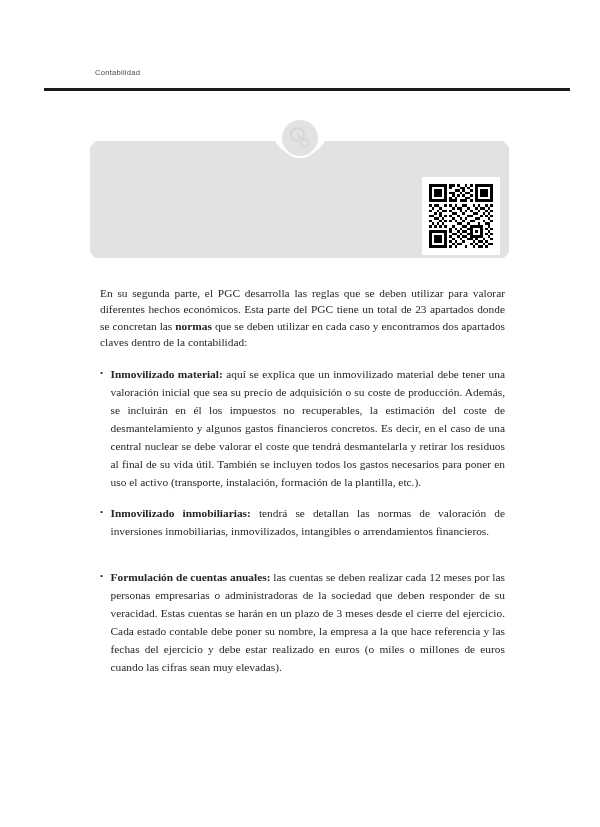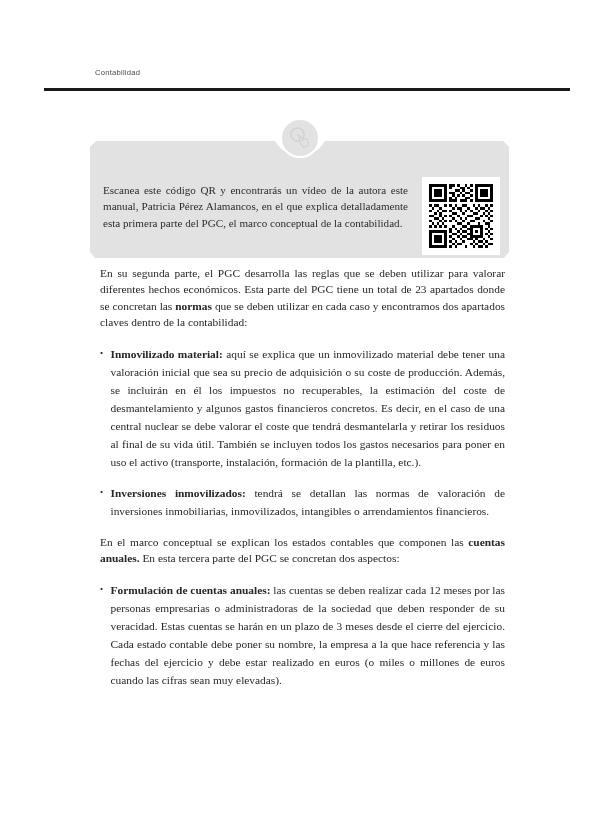--- a/index.html
+++ b/index.html
@@ -103,21 +103,21 @@
     display: flex;
     align-items: center;
     justify-content: center;
   }
   .qr-frame svg { display: block; }
 
   
   .body {
     position: absolute;
     left: 100px;
-    top: 265px;
+    top: 285px;
     width: 405px;
   }
   p.para {
     margin: 0 0 0 0;
     font-size: 11.4px;
     line-height: 16.45px;
     color: #262626;
     text-align: justify;
     text-justify: inter-word;
   }
@@ -170,21 +170,20 @@
   <div class="callout"></div>
   <div class="callout-notch"></div>
   <div class="badge">
     <svg width="26" height="26" viewBox="0 0 26 26" aria-hidden="true">
       <circle cx="10.5" cy="9.5" r="6.6" fill="none" stroke="#d2d2d2" stroke-width="1.5"></circle>
       <path d="M10.5 9.5 L15.5 14.2" fill="none" stroke="#d2d2d2" stroke-width="1.5" stroke-linecap="round"></path>
       <path d="M12.6 12.4 c0.9-0.6 2.1-0.2 2.3 0.9 l0.5 2.4 c0.15-0.9 1.05-1.25 1.7-0.95 c0.2-0.8 1.15-1.0 1.7-0.5 c0.35-0.65 1.3-0.6 1.65 0.15 l0.75 3.3 c0.45 2.0-0.75 3.75-2.7 4.1 c-1.95 0.35-3.6-0.65-4.3-2.4 l-1.85-4.6 c-0.35-0.9 0.05-1.85 0.25-2.4 z" fill="#e2e2e2" stroke="#d2d2d2" stroke-width="1.2" stroke-linejoin="round"></path>
     </svg>
   </div>
 
-  <div class="callout-text">Escanea este código QR y encontrarás un vídeo de la autora este manual, Patricia Pérez Alamancos, en el que explica detalladamente esta primera parte del PGC, el marco conceptual de la contabilidad.</div>
 
   <div class="qr-frame">
     <svg width="64" height="64" viewBox="0 0 25 25" shape-rendering="crispEdges" aria-hidden="true">
       <rect width="25" height="25" fill="#ffffff"></rect>
       <g fill="#000000">
 
         <rect x="0" y="0" width="7" height="1"></rect>
           <rect x="0" y="6" width="7" height="1"></rect>
         <rect x="0" y="0" width="1" height="7"></rect>
           <rect x="6" y="0" width="1" height="7"></rect>
@@ -388,26 +387,25 @@
 
   <div class="body">
 
     <p class="para"><span>En su segunda parte, el PGC desarrolla las reglas que se deben utilizar para valorar diferentes hechos económicos. Esta parte del PGC tiene un total de 23 apartados donde se concretan las </span><span class="b">normas</span><span> que se deben utilizar en cada caso y encontramos dos apartados claves dentro de la contabilidad:</span></p>
 
     <div class="gap-md"></div>
 
     <ul class="bullets">
       <li class="bullet"><span class="b">Inmovilizado material:</span><span> aquí se explica que un inmovilizado material debe tener una valoración inicial que sea su precio de adquisición o su coste de producción. Además, se incluirán en él los impuestos no recuperables, la estimación del coste de desmantelamiento y algunos gastos financieros concretos. Es decir, en el caso de una central nuclear se debe valorar el coste que tendrá desmantelarla y retirar los residuos al final de su vida útil. También se incluyen todos los gastos necesarios para poner en uso el activo (transporte, instalación, formación de la plantilla, etc.).</span></li>
       <li style="height:13px;list-style:none"></li>
-      <li class="bullet"><span class="b">Inversiones inmovilizados:</span><span> tendrá se detallan las normas de valoración de inversiones inmobiliarias, inmovilizados, intangibles o arrendamientos financieros.</span></li>
+      <li class="bullet"><span class="b">Inmovilizado inmobiliarias:</span><span> tendrá se detallan las normas de valoración de inversiones inmobiliarias, inmovilizados, intangibles o arrendamientos financieros.</span></li>
     </ul>
 
     <div class="gap-md"></div>
 
-    <p class="para"><span>En el marco conceptual se explican los estados contables que componen las </span><span class="b">cuentas anuales.</span><span> En esta tercera parte del PGC se concretan dos aspectos:</span></p>
 
     <div class="gap-md"></div>
 
     <ul class="bullets">
       <li class="bullet"><span class="b">Formulación de cuentas anuales:</span><span> las cuentas se deben realizar cada 12 meses por las personas empresarias o administradoras de la sociedad que deben responder de su veracidad. Estas cuentas se harán en un plazo de 3 meses desde el cierre del ejercicio. Cada estado contable debe poner su nombre, la empresa a la que hace referencia y las fechas del ejercicio y debe estar realizado en euros (o miles o millones de euros cuando las cifras sean muy elevadas).</span></li>
     </ul>
 
   </div>
 
 

